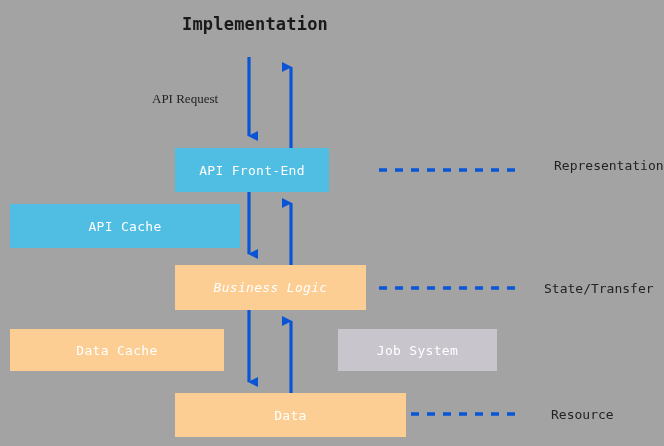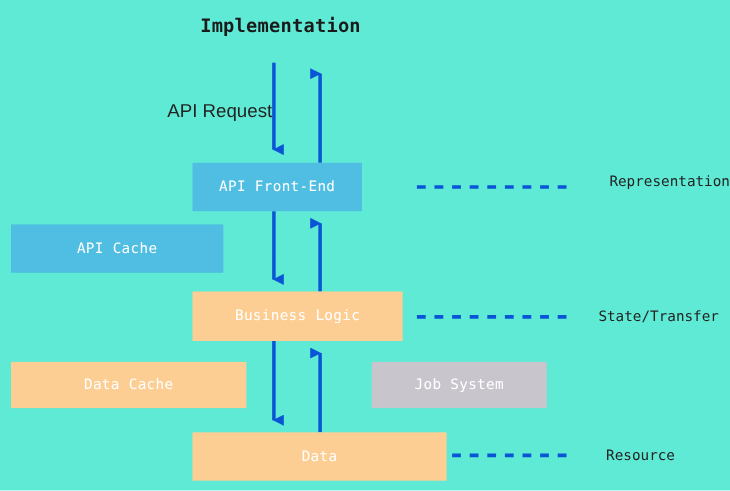--- a/index.html
+++ b/index.html
@@ -7,21 +7,21 @@
     padding: 0;
     background: #ffffff;
   }
   body {
     font-family: "DejaVu Sans Mono", "Liberation Mono", monospace;
   }
   #canvas {
     position: relative;
     width: 664px;
     height: 446px;
-    background: #5eead4;
+    background: #a3a3a3;
     overflow: hidden;
   }
 
   
   .title {
     position: absolute;
     left: 0;
     top: 14px;
     width: 510px;
     text-align: center;
@@ -42,31 +42,31 @@
     font-size: 13px;
     color: #ffffff;
     letter-spacing: 0.3px;
     box-sizing: border-box;
   }
   .box-blue   { background: #4FBEE2; }
   .box-orange { background: #FDCE93; }
   .box-gray   { background: #C9C5CD; }
 
   #box-api-front-end { left: 175px; top: 148px; width: 154px; height: 44px; }
-  #box-api-cache     { left: 10px;  top: 204px; width: 193px; height: 44px; }
-  #box-business      { left: 175px; top: 265px; width: 191px; height: 45px; }
+  #box-api-cache     { left: 10px;  top: 204px; width: 230px; height: 44px; }
+  #box-business      { left: 175px; top: 265px; width: 191px; height: 45px; font-style: italic; }
   #box-data-cache    { left: 10px;  top: 329px; width: 214px; height: 42px; }
   #box-job-system    { left: 338px; top: 329px; width: 159px; height: 42px; }
   #box-data          { left: 175px; top: 393px; width: 231px; height: 44px; }
 
   
   .arrow-label {
     position: absolute;
-    font-family: Liberation Sans, sans-serif;
-    font-size: 17px;
+    font-family: Liberation Serif, serif;
+    font-size: 13px;
     color: #232323;
     white-space: nowrap;
   }
   #label-api-request  { left: 152px; top: 91px; }
   #label-api-response { left: 298px; top: 91px; }
 
   
   .tier-label {
     position: absolute;
     font-family: "DejaVu Sans Mono", "Liberation Mono", monospace;

